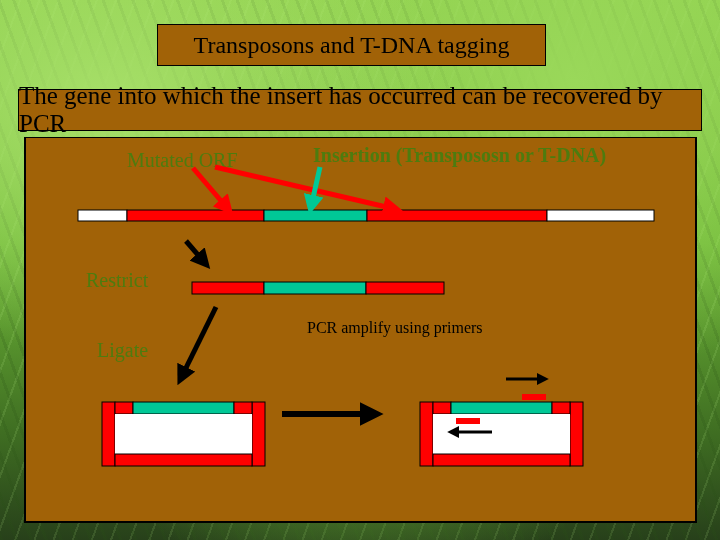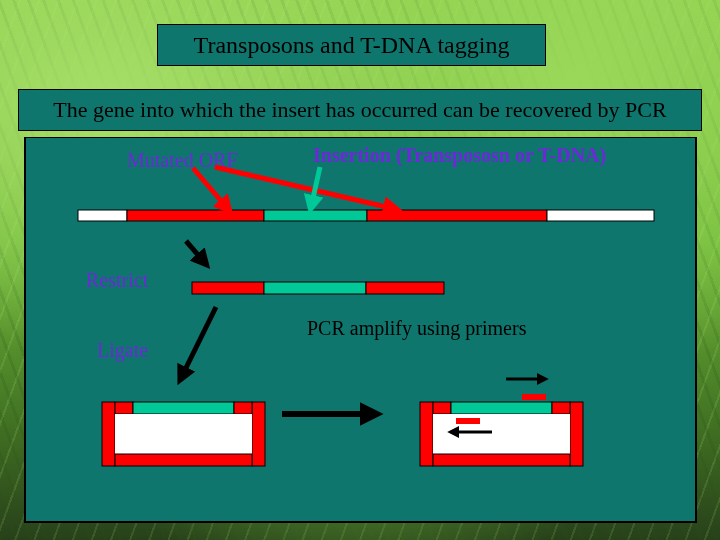--- a/index.html
+++ b/index.html
@@ -7,28 +7,28 @@
     width: 720px; height: 540px; position: relative; overflow: hidden;
     font-family: "Liberation Serif", serif;
     background:
       radial-gradient(ellipse at 15% 20%, #a8e06a 0%, rgba(168,224,106,0) 40%),
       radial-gradient(ellipse at 80% 15%, #9ad85a 0%, rgba(154,216,90,0) 45%),
       radial-gradient(ellipse at 50% 60%, #6fb83a 0%, rgba(111,184,58,0) 60%),
       repeating-linear-gradient(70deg, rgba(40,80,20,0.18) 0 3px, rgba(0,0,0,0) 3px 14px),
       repeating-linear-gradient(110deg, rgba(200,255,150,0.12) 0 2px, rgba(0,0,0,0) 2px 18px),
       linear-gradient(180deg, #8fd04c 0%, #6fb838 45%, #3f6e22 80%, #27401a 100%);
   }
-  .box { position: absolute; background: #0f766e; border: 1px solid #000; box-sizing: border-box; }
+  .box { position: absolute; background: #a16207; border: 1px solid #000; box-sizing: border-box; }
   .title-box { left: 157px; top: 24px; width: 389px; height: 42px;
     font-size: 24px; display: flex; align-items: center; justify-content: center; }
   .subtitle-box { left: 18px; top: 89px; width: 684px; height: 42px;
-    font-size: 22px; display: flex; align-items: center; justify-content: center; }
+    font-size: 25px; display: flex; align-items: center; justify-content: center; }
   .panel { left: 24px; top: 137px; width: 673px; height: 386px; border: 2px solid #000; border-top: 1px solid #000; border-right: 2px solid #000; }
-  .lbl { position: absolute; font-size: 20px; color: #6d28d9; white-space: nowrap; line-height: 1; }
-  .pcr-text { position: absolute; left: 307px; top: 314px; font-size: 20px; line-height: 28px; width: 340px; }
+  .lbl { position: absolute; font-size: 20px; color: #4d7c0f; white-space: nowrap; line-height: 1; }
+  .pcr-text { position: absolute; left: 307px; top: 314px; font-size: 16px; line-height: 28px; width: 340px; }
   svg.diagram { position: absolute; left: 0; top: 0; }
 </style>
 </head>
 <body>
 
 <div class="box title-box">
   <span>Transposons and T-DNA tagging</span>
 </div>
 
 <div class="box subtitle-box">

